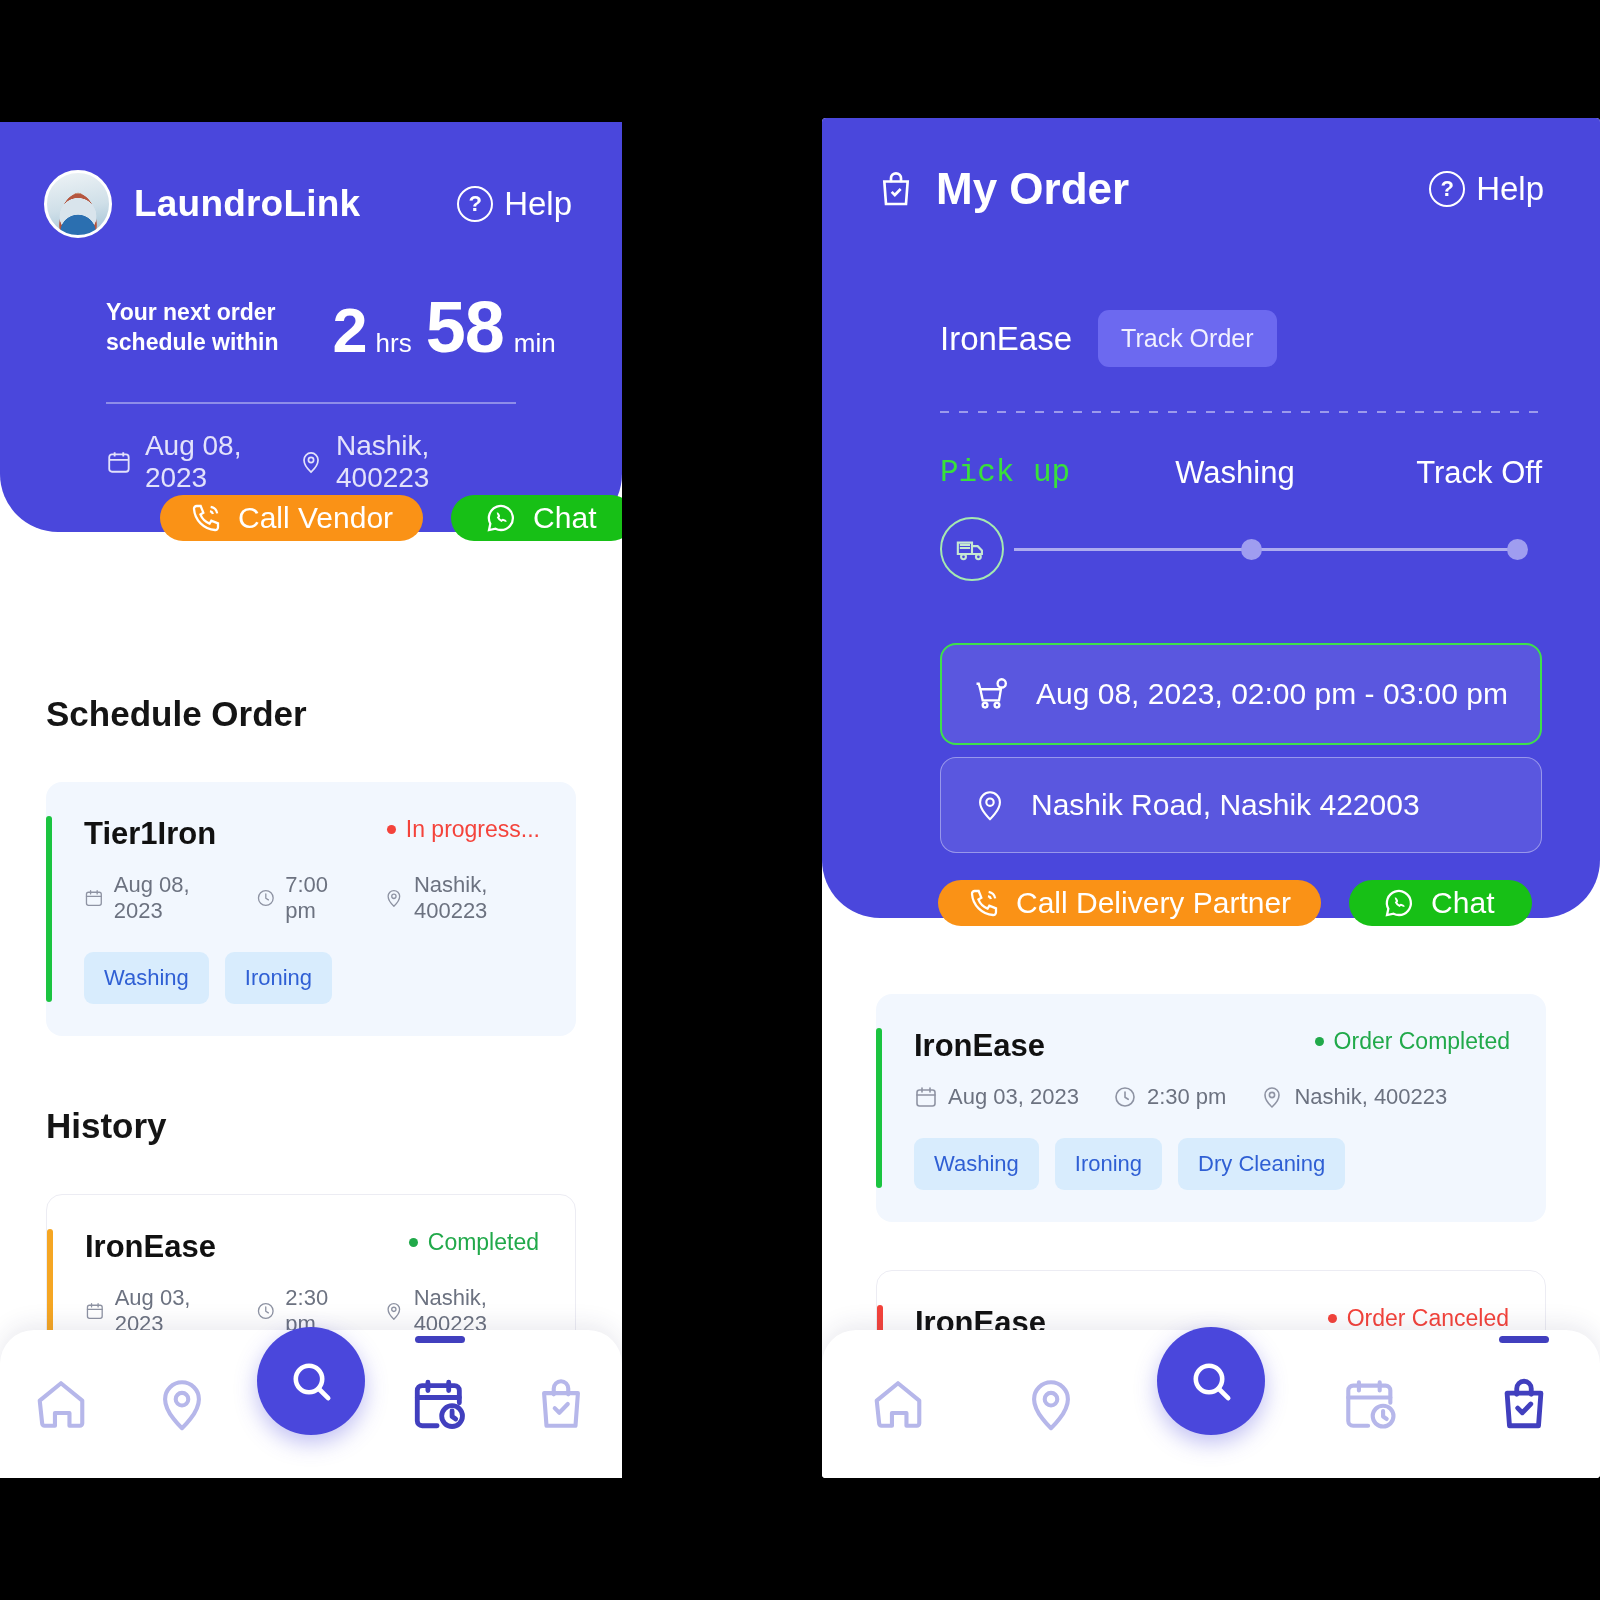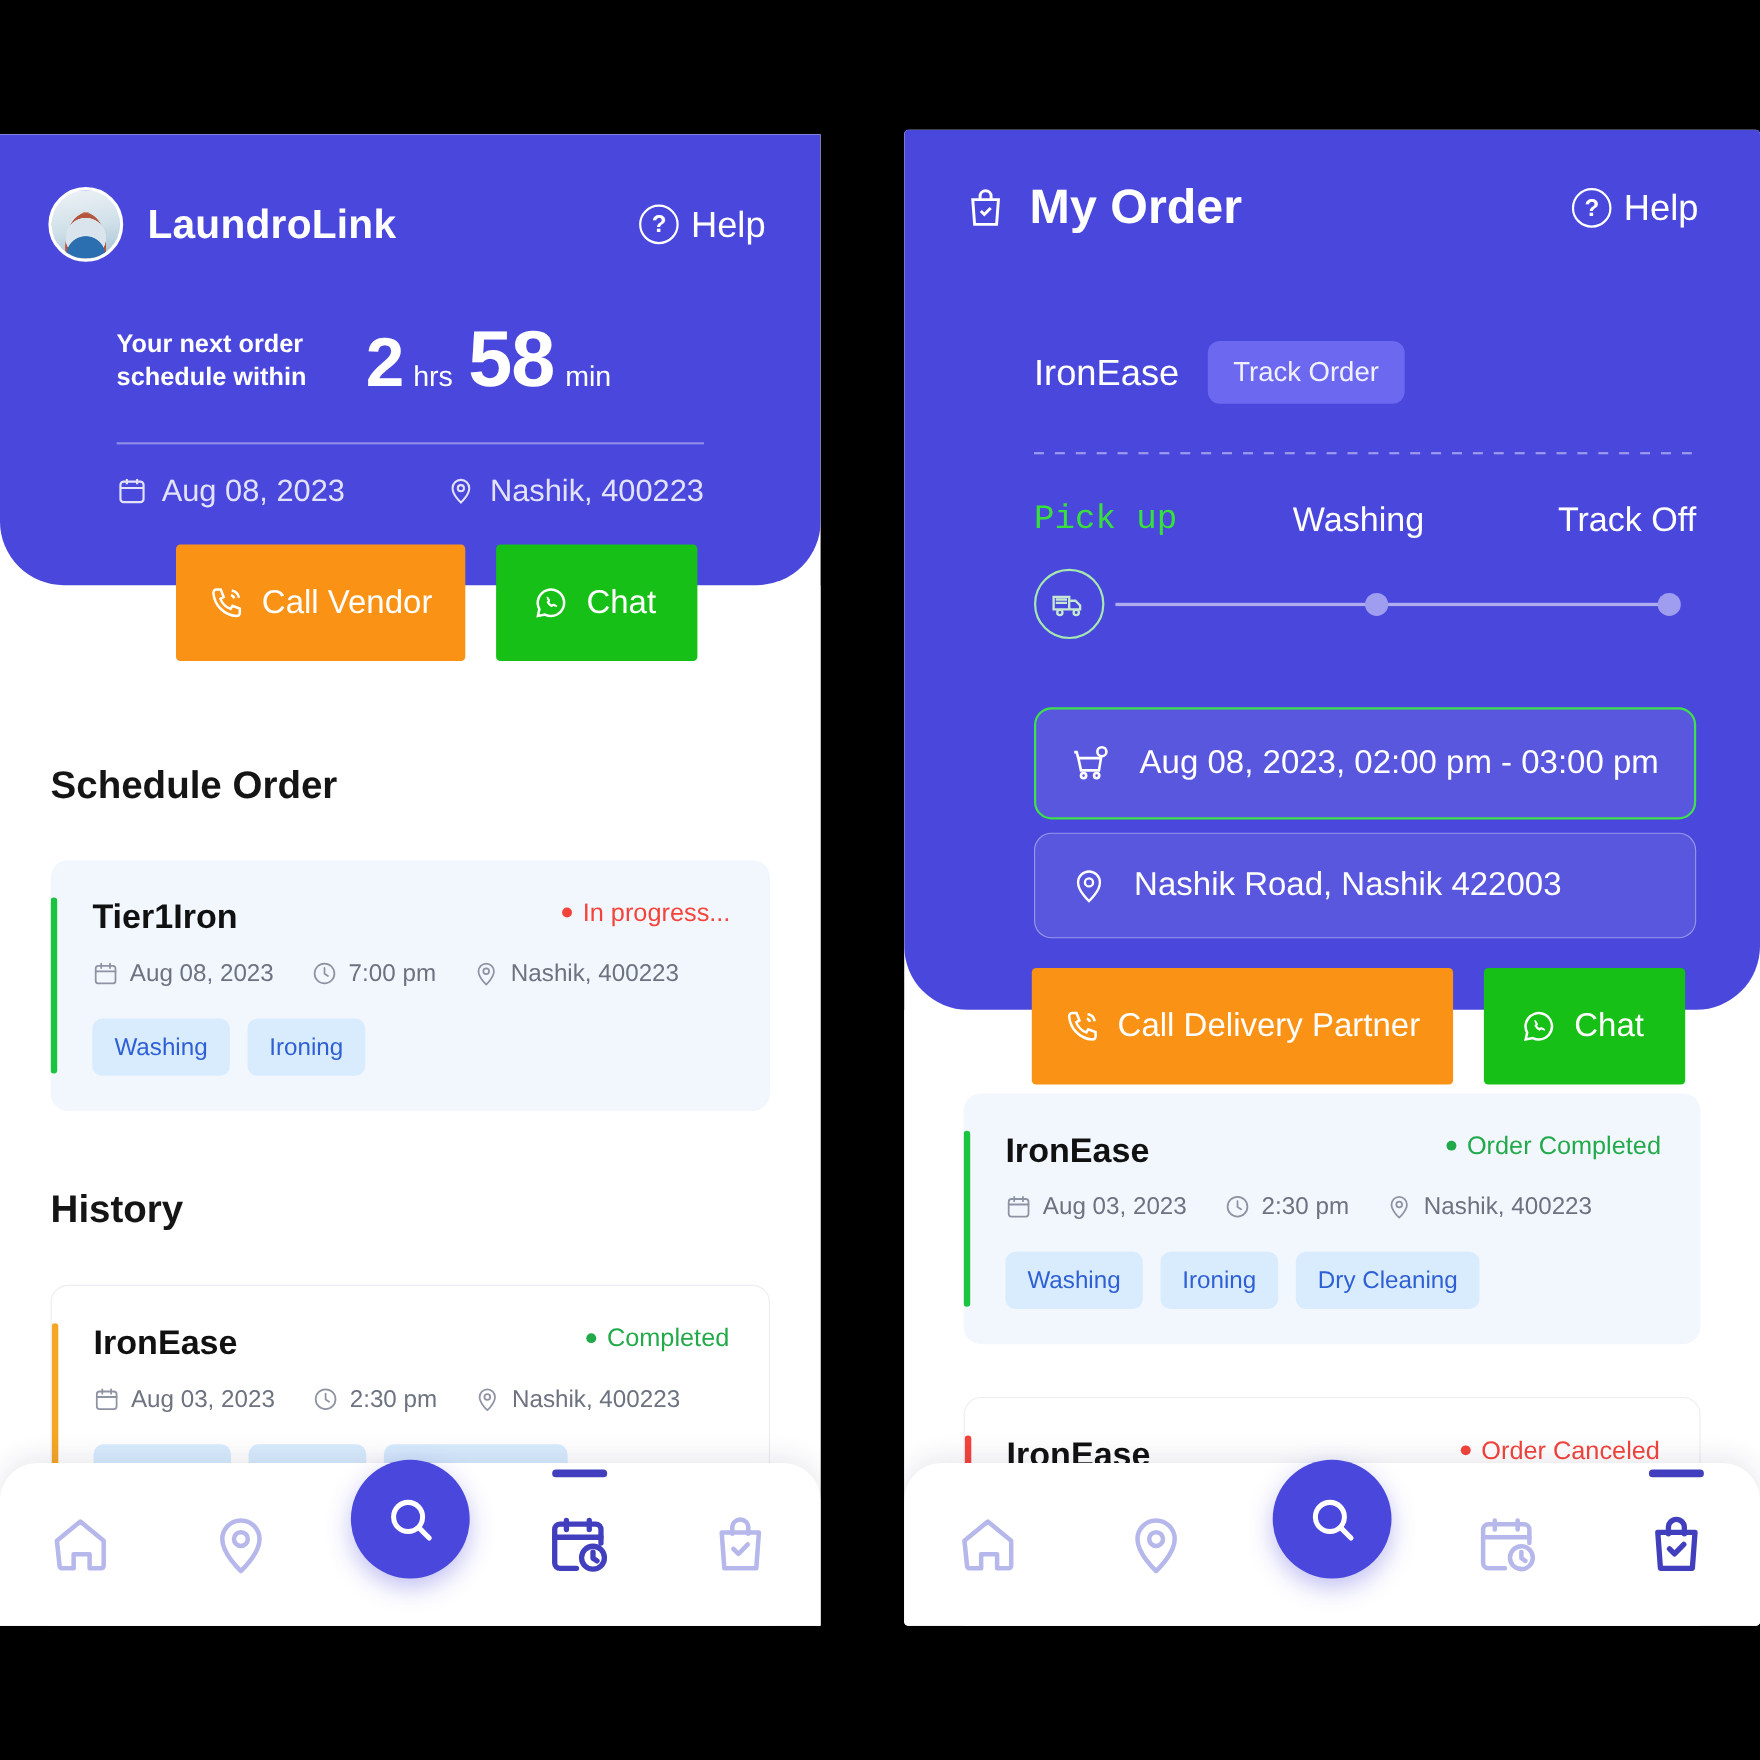--- a/index.html
+++ b/index.html
@@ -10,21 +10,21 @@
     overflow: hidden;
   }
   .stage { position: relative; width: 1600px; height: 1600px; background:#000; }
 
   
   .phone {
     position: absolute;
     background: #ffffff;
     overflow: hidden;
   }
-  #phone-left  { left: 0px;   top: 122px; width: 746px; height: 1356px; }
+  #phone-left  { left: 0px;   top: 122px; width: 622px; height: 1356px; }
   #phone-right { left: 822px; top: 118px; width: 778px; height: 1360px; border-radius: 4px; }
 
   
   .hero {
     position: absolute; left: 0; top: 0; width: 100%;
     background: #4a47dc;
     z-index: 2;
   }
   #hero-left  { height: 410px; border-radius: 0 0 58px 58px; }
   #hero-right { height: 800px; border-radius: 0 0 58px 58px; }
@@ -84,21 +84,21 @@
   .meta-item { display:flex; align-items:center; gap: 13px; color:#e3e2fb; font-size: 28px; }
   .meta-item.right { margin-left: auto; }
 
   
   .hero-actions { position:absolute; display:flex; gap: 28px; z-index: 5; }
   #actions-left  { left: 160px; top: 373px; }
   #actions-right { left: 116px; top: 762px; }
   .btn-action {
     display:flex; align-items:center; gap: 16px;
     color:#fff; font-size: 30px; font-weight: 500;
-    padding: 36px 30px; border-radius: 4px;
+    padding: 6px 30px; border-radius: 25px;
     border: none; cursor: pointer; white-space: nowrap;
     font-family: "Liberation Sans", sans-serif;
   }
   .btn-call { background:#fa9216; }
   .btn-chat { background:#17c016; padding-left: 34px; padding-right: 38px; }
 
   
   .track-wrap { padding: 96px 58px 0 118px; }
   .track-head { display:flex; align-items:center; gap: 26px; }
   .track-vendor { color:#ffffff; font-size: 33px; }

